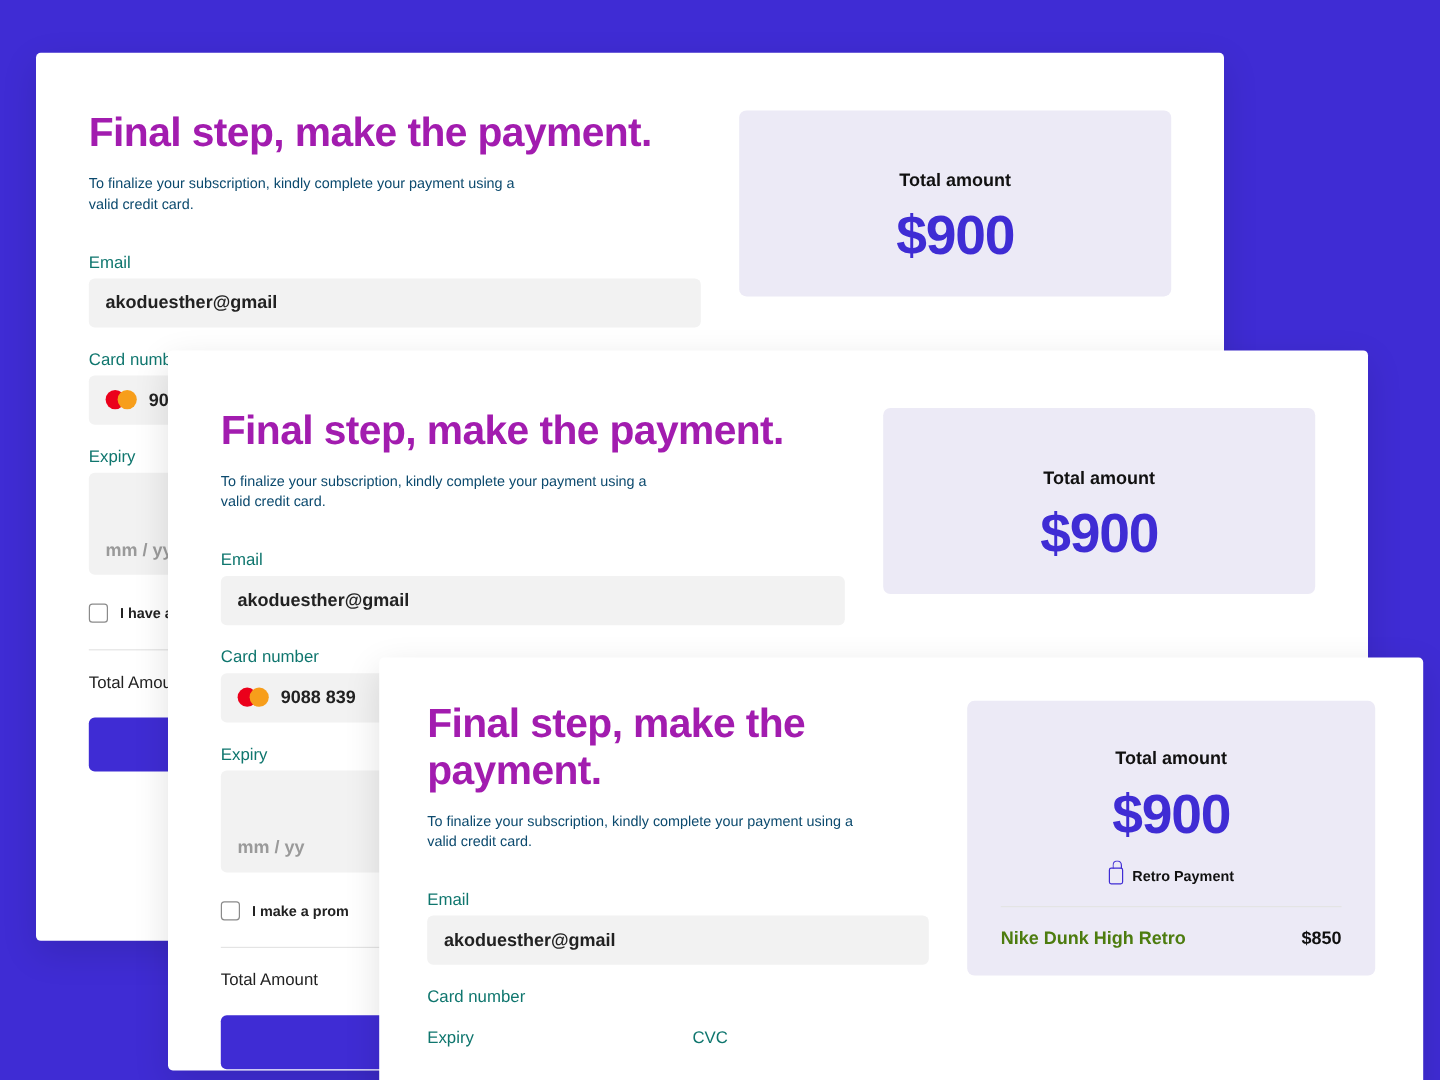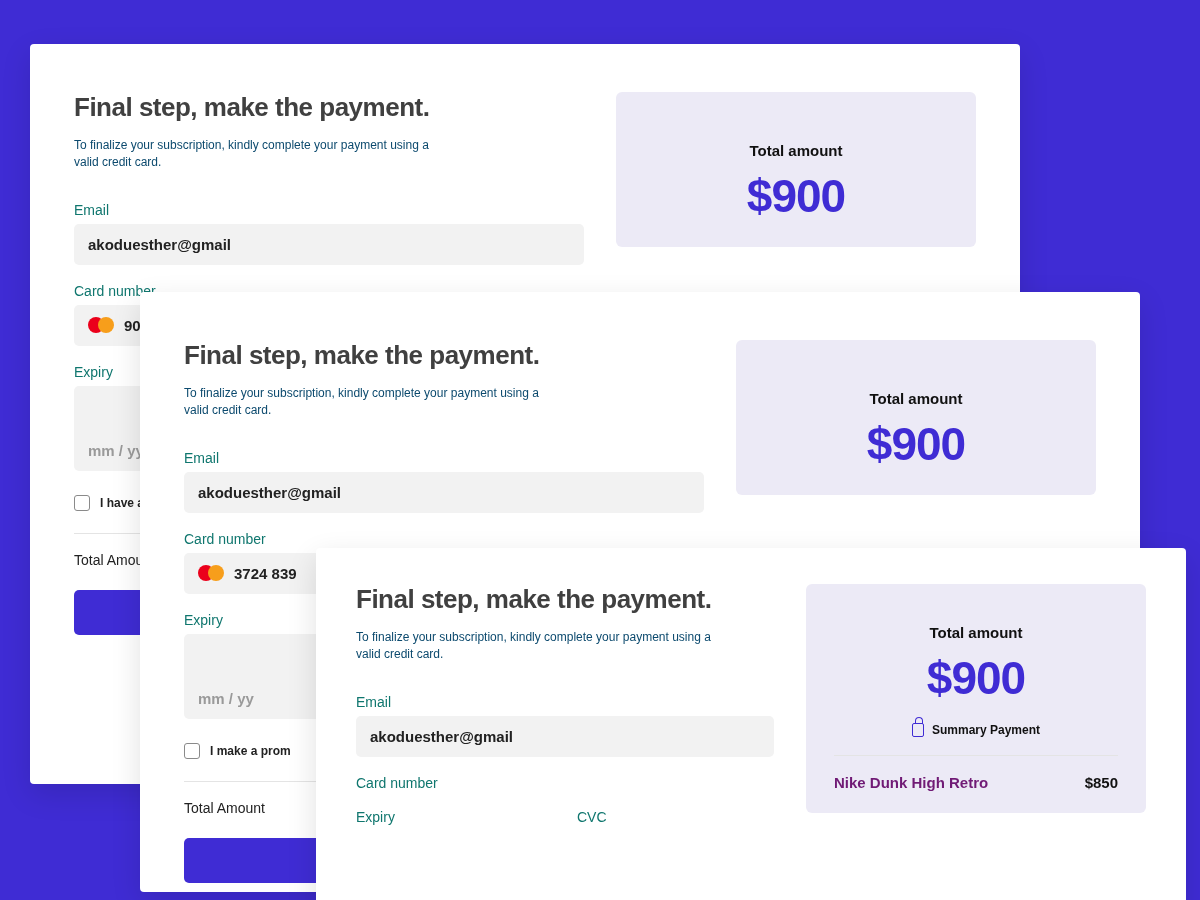--- a/index.html
+++ b/index.html
@@ -13,21 +13,21 @@
     position: absolute;
     background: #fff;
     border-radius: 4px;
     display: flex;
     gap: 32px;
     padding: 48px 44px 48px 44px;
     box-shadow: 0 10px 30px rgba(0,0,0,0.12);
   }
   .form-col { flex: 1 1 auto; min-width: 0; }
   .side-col { width: 340px; flex: 0 0 auto; }
-  h1 { font-size: 26px; font-weight: 900; color: #404040; letter-spacing: -0.5px; margin-bottom: 14px; }
+  h1 { font-size: 34px; font-weight: 900; color: #a21caf; letter-spacing: -0.5px; margin-bottom: 14px; }
   .sub { font-size: 12px; line-height: 1.45; color: #0c4a6e; margin-bottom: 30px; max-width: 380px; }
   .field { margin-bottom: 18px; }
   .label { font-size: 14px; color: #0f766e; margin-bottom: 6px; }
   .input {
     width: 100%;
     background: #f2f2f2;
     border: 0; border-radius: 5px;
     padding: 12px 14px;
     font-size: 15px;
     color: #222;
@@ -62,21 +62,21 @@
   .secure-row .lock {
     width:12px; height:14px; border:1.5px solid #3f2cd4; border-radius:2px; position:relative;
   }
   .secure-row .lock:before{
     content:""; position:absolute; top:-7px; left:2px; width:6px; height:6px;
     border:1.5px solid #3f2cd4; border-bottom:0; border-radius:6px 6px 0 0;
   }
   .secure-row span { font-size:12px; font-weight:700; color:#111; }
   .os-label { font-size:14px; color:#555; margin: 22px 0 14px; text-align:left; }
   .os-item { display:flex; justify-content:space-between; }
-  .os-item .n { font-size:15px; font-weight:800; color:#701a75; }
+  .os-item .n { font-size:15px; font-weight:800; color:#4d7c0f; }
   .os-item .p { font-size:15px; font-weight:800; color:#111;text-align:right; }
 
   
   #f1 { top: 44px; left: 30px; width: 990px; height: 740px; }
   #f2 { top: 292px; left: 140px; width: 1000px; height: 600px; }
   #f3 { top: 548px; left: 316px; width: 870px; height: 380px; padding: 36px 40px; }
   #f3 .amount-card { padding: 40px 28px 22px; }
   #f1 .side-col, #f2 .side-col { width: 360px; }
 </style>
 </head>
@@ -146,21 +146,21 @@
       </div>
     </div>
 
     <div class="field">
       <div class="label">Card number</div>
       <div class="input">
         <span class="mc-icon">
             <span class="c c1"></span>
             <span class="c c2"></span>
           </span>
-        <span>3724 839</span>
+        <span>9088 839</span>
       </div>
     </div>
 
     <div class="row">
       <div class="field">
         <div class="label">Expiry</div>
         <div class="input">
           <span class="ph">mm / yy</span>
         </div>
       </div>
@@ -211,21 +211,21 @@
       </div>
     </div>
   </div>
 
   <div class="side-col">
     <div class="amount-card">
       <div class="al">Total amount</div>
       <div class="av">$900</div>
       <div class="secure-row">
         <span class="lock"></span>
-        <span>Summary Payment</span>
+        <span>Retro Payment</span>
       </div>
       <div class="divider"></div>
       <div class="os-item">
         <span class="n">Nike Dunk High Retro</span>
         <span class="p">$850</span>
       </div>
     </div>
   </div>
 </div>
 

